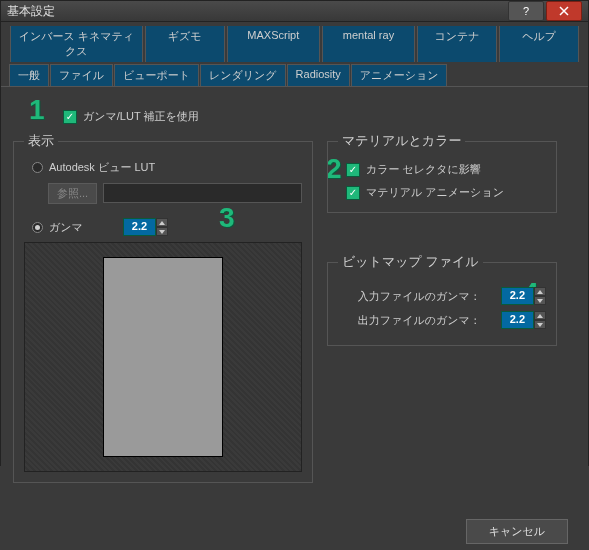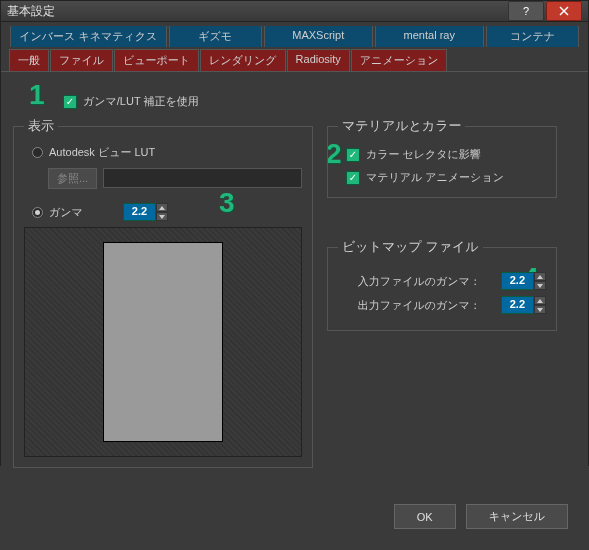--- a/index.html
+++ b/index.html
@@ -12,21 +12,21 @@
   .titlebar-btn { width: 36px; height: 20px; margin-left: 2px; display: flex; align-items: center; justify-content: center; border-radius: 2px; }
   .titlebar-help { background: #555; color: #fff; border: 1px solid #333; }
   .titlebar-close { background: #c0392b; color: #fff; border: 1px solid #7a1f14; }
   .titlebar-close svg, .titlebar-help svg { width: 10px; height: 10px; }
 
   .menubar { background: #3a3a3a; padding: 4px 8px 0; }
   .menurow { display: flex; }
   .menurow > div { padding: 3px 6px; color: #cfcfcf; text-align: center; border-left: 1px solid #555; border-right: 1px solid #555; margin: 0 1px; background: #0c4a6e; }
   .menurow > .tab { color: #cfcfcf; }
   .tabrow { display: flex; margin-top: 2px; }
-  .tabrow > div { padding: 3px 8px; color: #cfcfcf; border: 1px solid #555; border-bottom: none; margin-right: 1px; background: #7f1d1d; }
+  .tabrow > div { padding: 3px 8px; color: #cfcfcf; border: 1px solid #555; border-bottom: none; margin-right: 1px; background: #0c4a6e; }
   .tabrow > div.active { background: #3a3a3a; color: #fff; }
 
   .content { flex: 1; background: #3a3a3a; position: relative; padding: 18px 12px 10px; border-top: 1px solid #555; }
 
   .annot { position: absolute; color: #1fb87a; font-weight: 900; font-size: 28px; font-family: Arial, sans-serif; text-shadow: 1px 1px 0 #0a5a3c; }
   .a1 { top: 7px; left: 28px; }
   .a2 { top: 66px; left: 325px; }
   .a3 { top: 115px; left: 218px; }
   .a4 { top: 190px; left: 522px; }
 
@@ -81,20 +81,21 @@
     </div>
   </div>
 
   <div class="menubar">
     <div class="menurow">
       <div class="tab" style="flex:1.8">インバース キネマティクス</div>
       <div class="tab" style="flex:1">ギズモ</div>
       <div class="tab" style="flex:1.2">MAXScript</div>
       <div class="tab" style="flex:1.2">mental ray</div>
       <div class="tab" style="flex:1">コンテナ</div>
+      <div class="tab" style="flex:1">ヘルプ</div>
     </div>
     <div class="tabrow">
       <div>一般</div>
       <div>ファイル</div>
       <div>ビューポート</div>
       <div>レンダリング</div>
       <div>Radiosity</div>
       <div>アニメーション</div>
     </div>
   </div>
@@ -206,17 +207,16 @@
               </div>
             </div>
           </div>
         </fieldset>
       </div>
 
     </div>
   </div>
 
   <div class="footer">
-    <button class="btn">OK</button>
     <button class="btn">キャンセル</button>
   </div>
 
 </div>
 
 </body></html>

